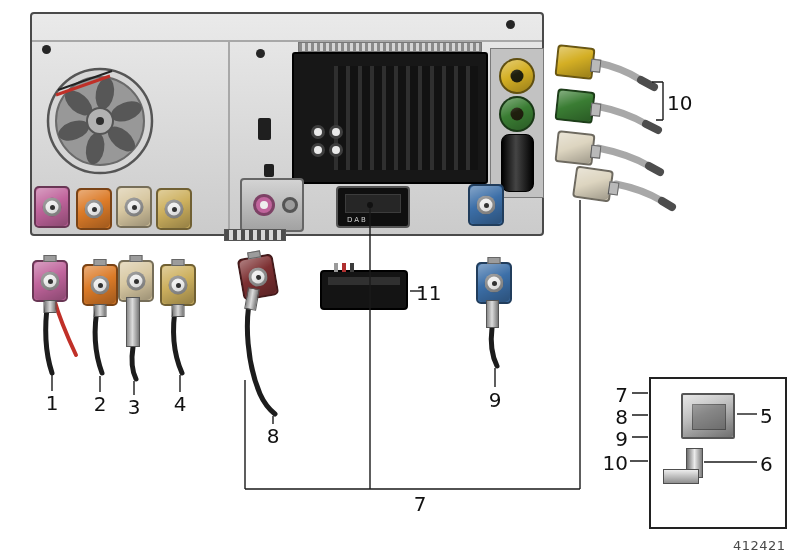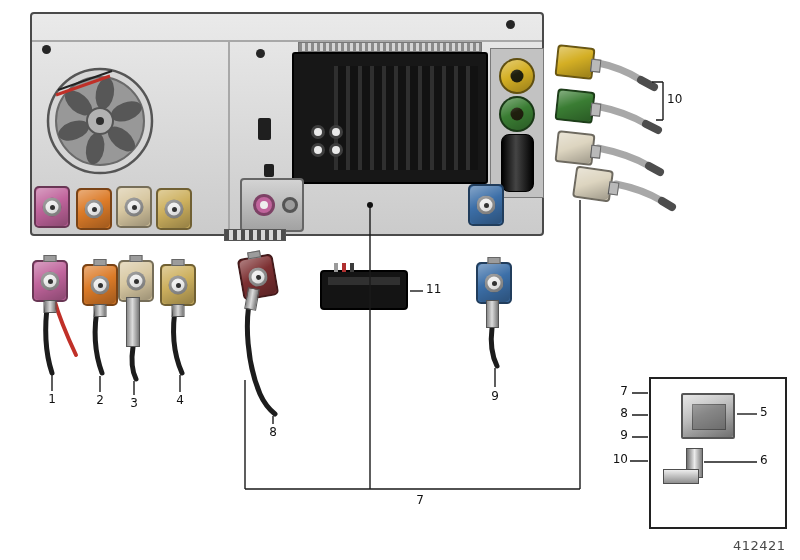--- a/index.html
+++ b/index.html
@@ -1,20 +1,20 @@
 <!DOCTYPE html>
 <html><head>
 <meta charset="utf-8">
 <style>
   *{margin:0;padding:0;box-sizing:border-box}
   html,body{background:#fff}
   body{font-family:"DejaVu Sans","Liberation Sans",sans-serif;color:#111}
   .stage{position:relative;width:800px;height:560px;background:#fff;overflow:hidden}
   .abs{position:absolute}
-  .num{position:absolute;font-size:12px;line-height:1;width:22px;text-align:center;z-index:10;user-select:none}
+  .num{position:absolute;font-size:20px;line-height:1;width:22px;text-align:center;z-index:10;user-select:none}
   .num.wide{width:30px}
   .num.right{width:30px;text-align:right}
   .num.left{text-align:left}
   svg.layer{position:absolute;left:0;top:0;pointer-events:none}
   #under{z-index:3}
   #over{z-index:9}
   .cable{stroke:#1c1c1c;stroke-width:5;fill:none;stroke-linecap:round}
   .lead{stroke:#a8a8a8;stroke-width:7;fill:none;stroke-linecap:round}
   .leadtip{stroke:#4d4d4d;stroke-width:8;fill:none;stroke-linecap:round}
   .cline{stroke:#1a1a1a;stroke-width:1.4;fill:none}
@@ -124,20 +124,24 @@
   <div class="abs fakra shade" style="left: 156px; top: 188px; background: rgb(205, 176, 94);">
       <span class="ring"></span>
     </div>
 
   <div class="abs bracket-conn">
     <span class="bc-ring" style="background: rgb(192, 100, 156);"></span>
     <span class="bc-ring2"></span>
   </div>
   <div class="abs comb"></div>
 
+  <div class="abs dab">
+    <span class="inner"></span>
+    <span class="lbl">DAB</span>
+  </div>
 
   <svg id="under" class="layer" width="800" height="560" viewBox="0 0 800 560">
     <path class="cable" d="M48,300 C44,328 45,352 52,373"></path>
     <path d="M54,299 C60,320 68,338 76,355" stroke-width="4" fill="none" stroke-linecap="round" style="stroke: rgb(192, 48, 40);"></path>
     <path class="cable" d="M98,304 C93,330 95,354 102,373"></path>
     <path class="cable" d="M133,347 C131,360 132,371 136,379"></path>
     <path class="cable" d="M176,304 C171,332 174,355 182,373"></path>
     <path class="cable" d="M252,290 C243,322 248,366 260,394 C264,403 270,410 275,414"></path>
     <path class="cable" d="M492,328 C490,344 492,356 497,366"></path>
     <path class="lead" d="M594,62 C614,66 630,73 641,80"></path>
@@ -222,21 +226,21 @@
     <path class="cline" d="M737,414 L757,414"></path>
     <path class="cline" d="M704,462 L757,462"></path>
     <path class="cline" d="M632,393 L648,393 M632,415 L648,415 M632,437 L648,437 M630,461 L648,461"></path>
   </svg>
 
   <div class="num" style="left:41px;top:393px">1</div>
   <div class="num" style="left:89px;top:394px">2</div>
   <div class="num" style="left:123px;top:397px">3</div>
   <div class="num" style="left:169px;top:394px">4</div>
   <div class="num" style="left:262px;top:426px">8</div>
-  <div class="num wide left" style="left:426px;top:283px">11</div>
+  <div class="num wide left" style="left:416px;top:283px">11</div>
   <div class="num" style="left:484px;top:390px">9</div>
   <div class="num wide left" style="left:667px;top:93px">10</div>
   <div class="num" style="left:409px;top:494px">7</div>
   <div class="num right" style="left:598px;top:385px">7</div>
   <div class="num right" style="left:598px;top:407px">8</div>
   <div class="num right" style="left:598px;top:429px">9</div>
   <div class="num right" style="left:598px;top:453px">10</div>
   <div class="num left" style="left:760px;top:406px">5</div>
   <div class="num left" style="left:760px;top:454px">6</div>
 

